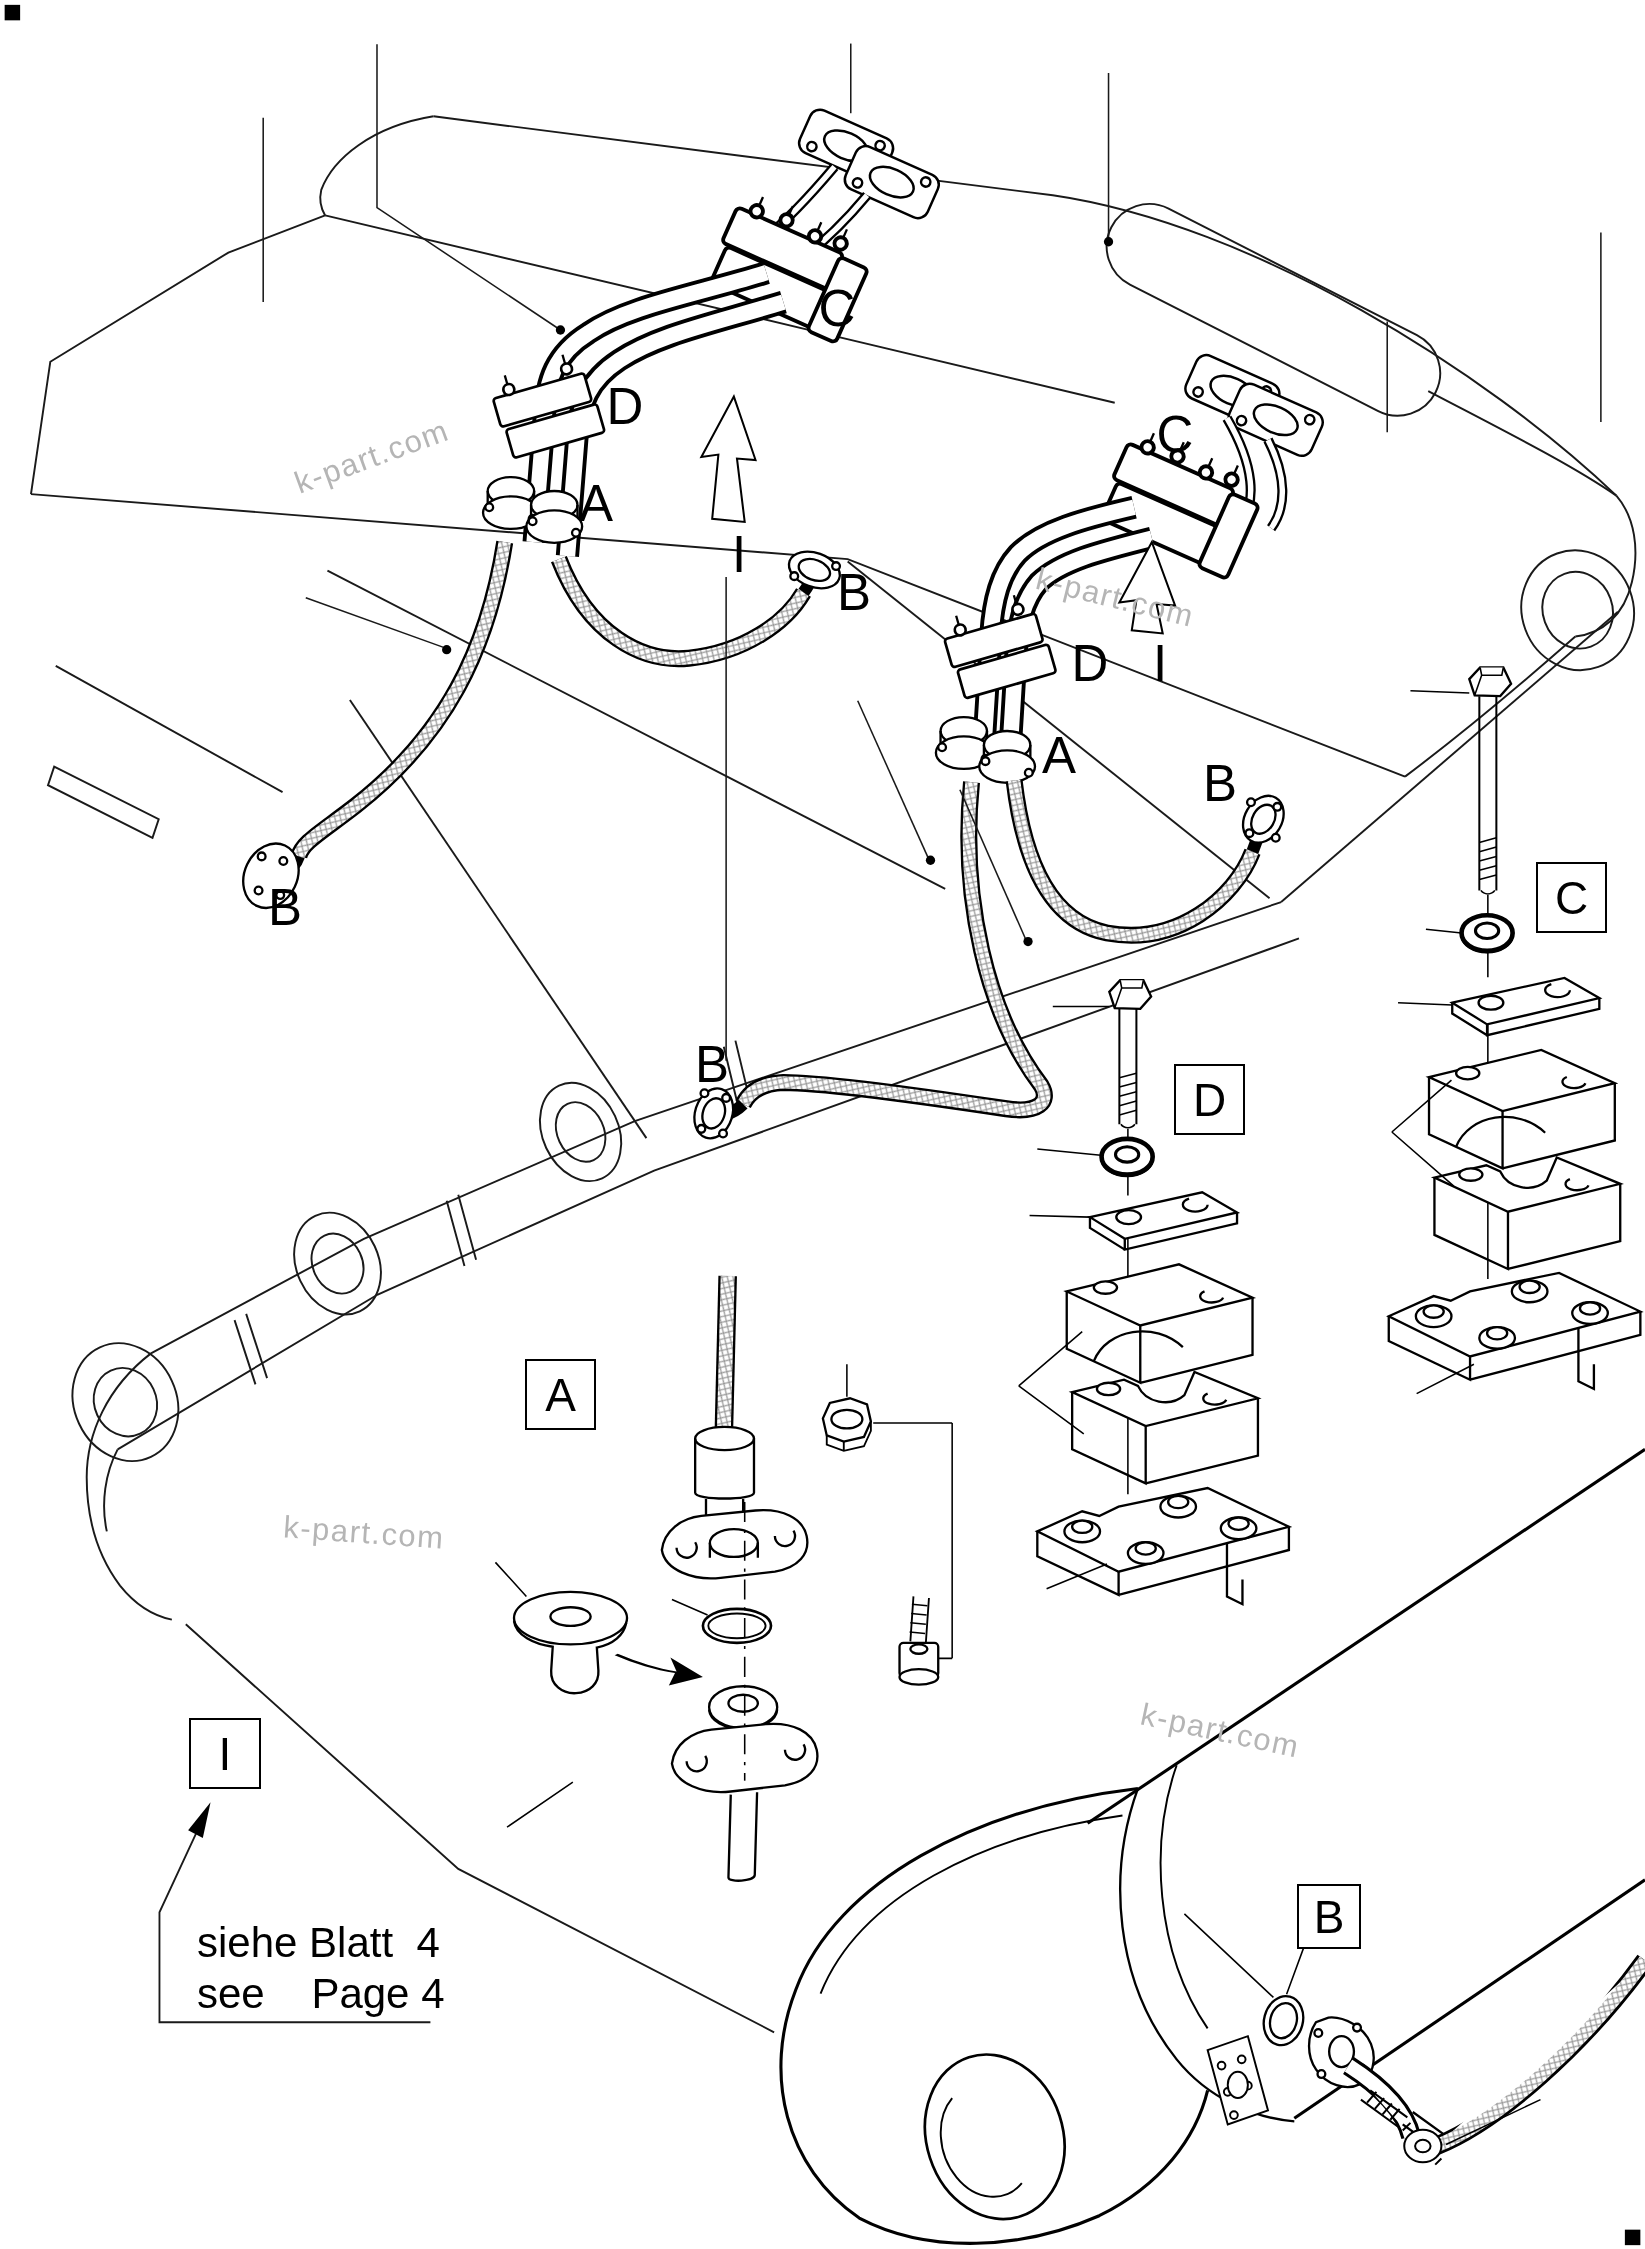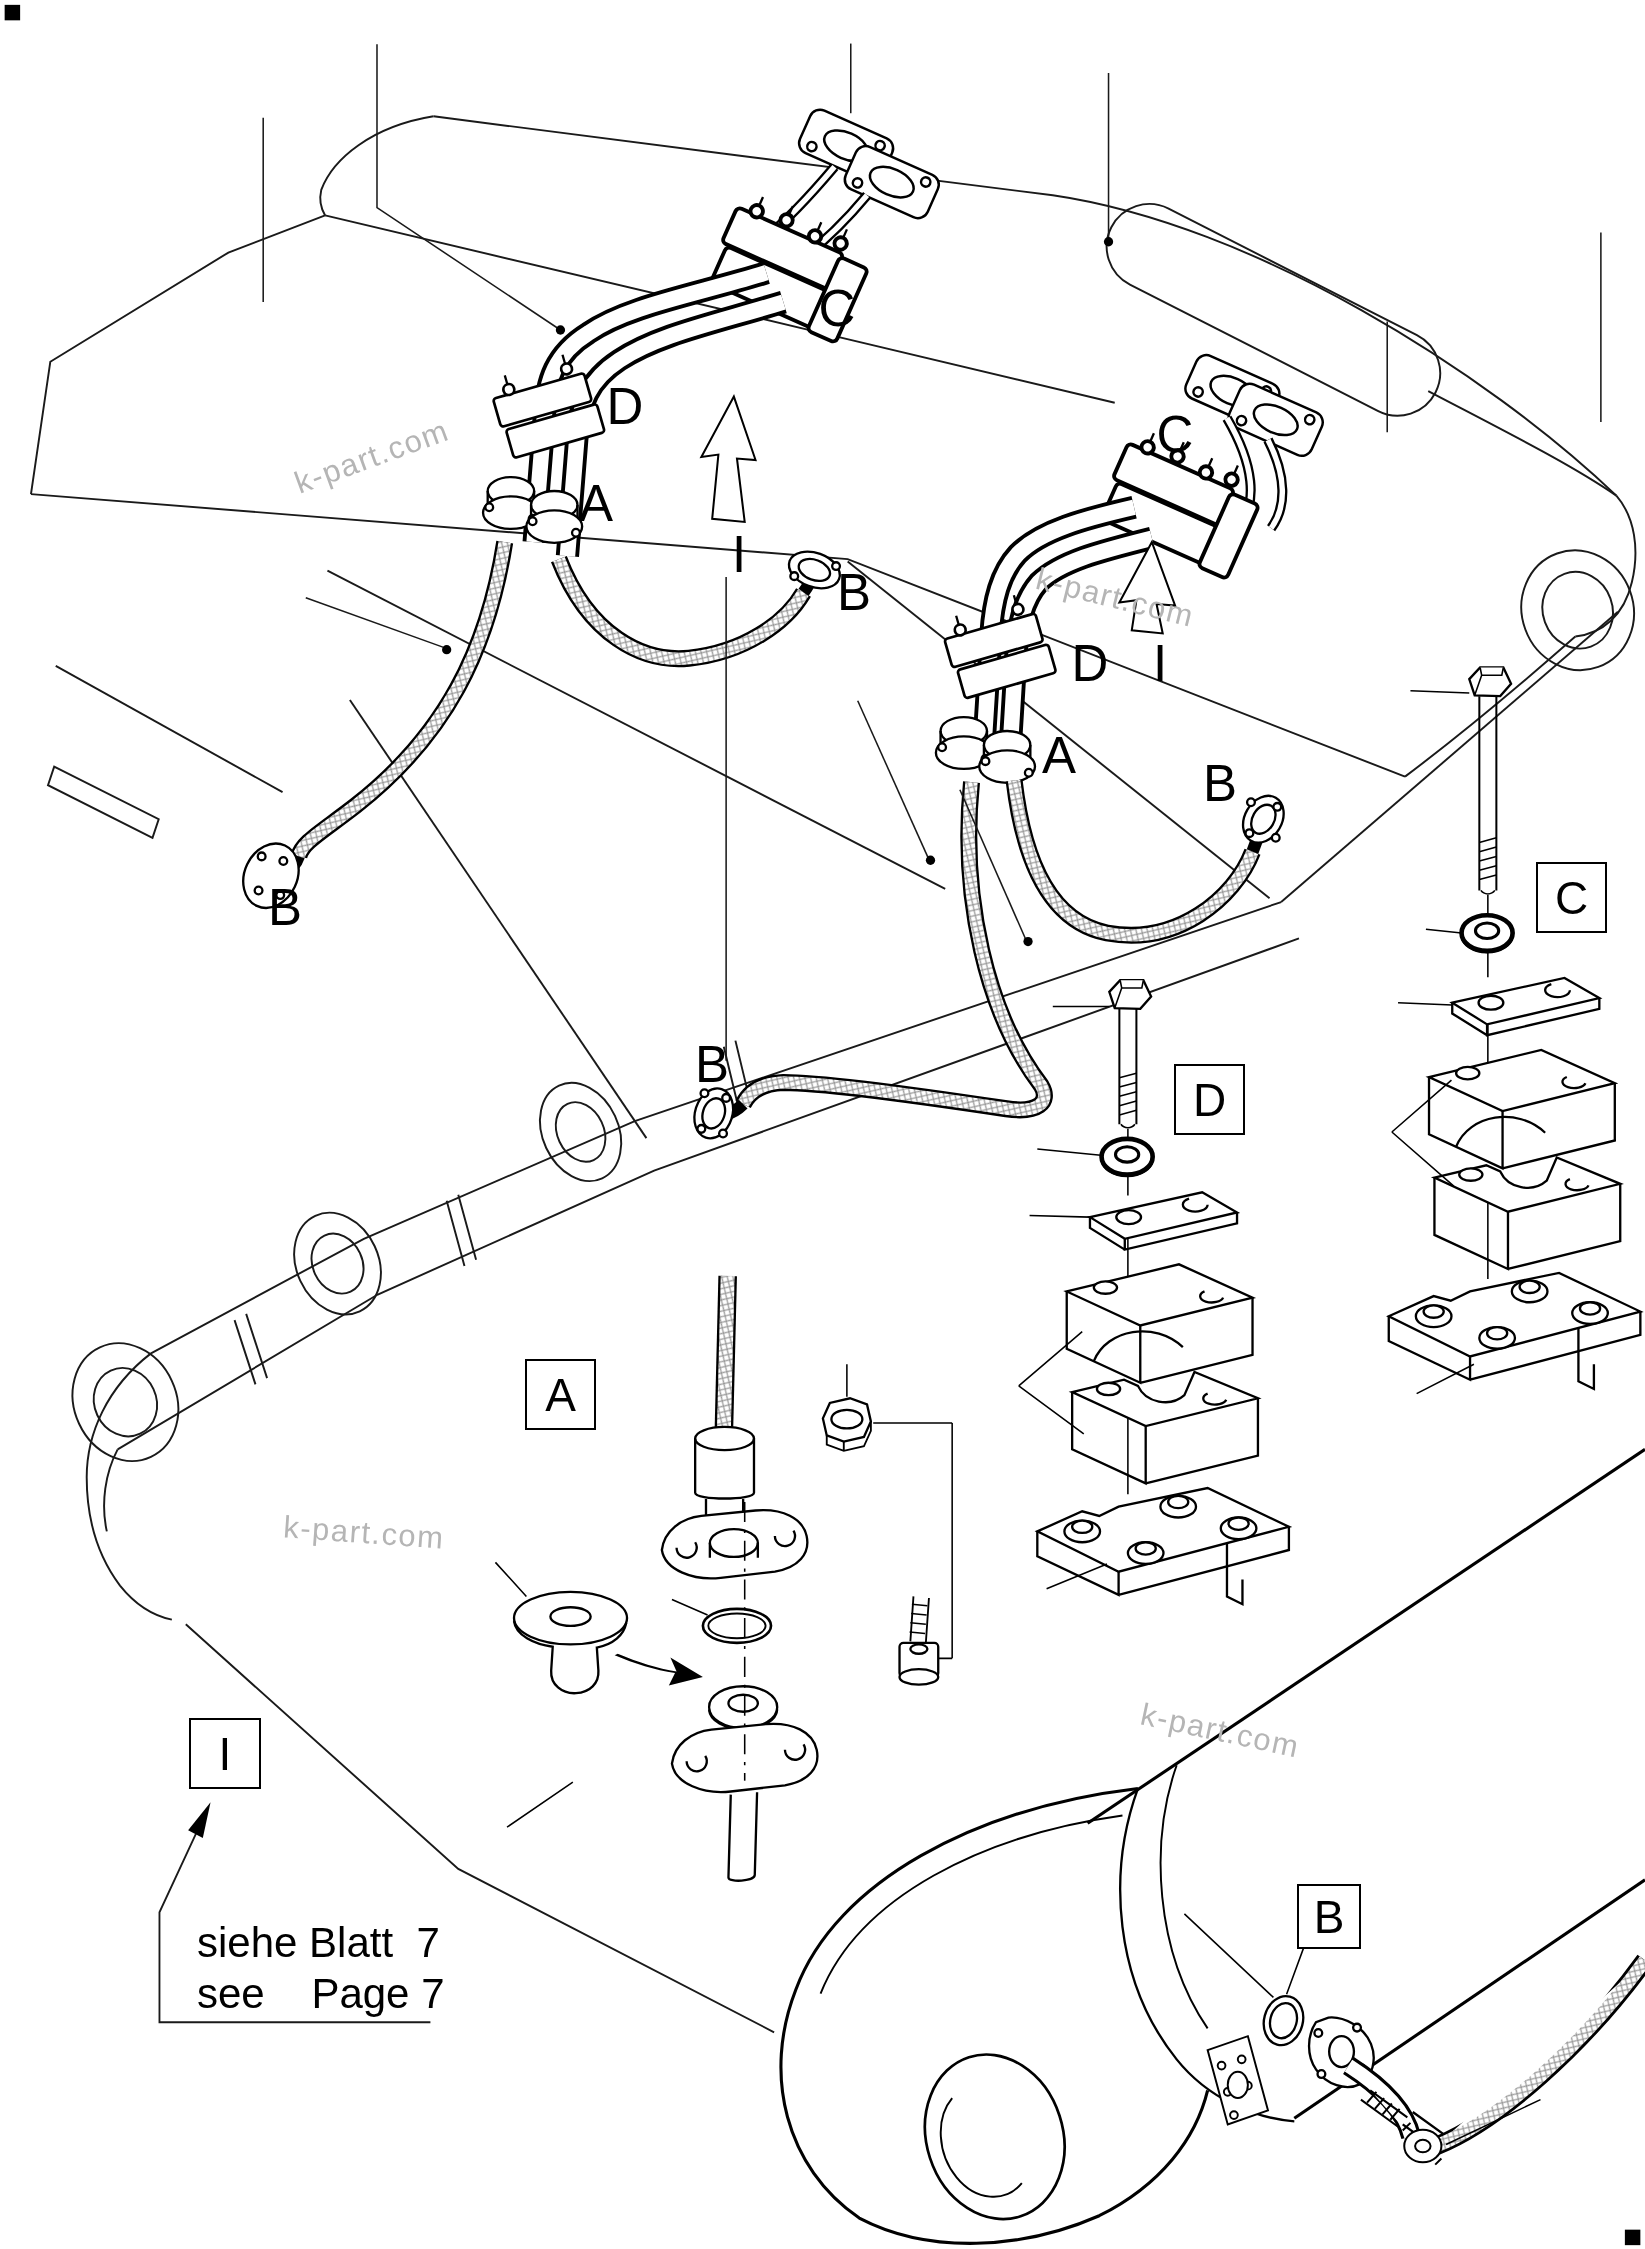--- a/index.html
+++ b/index.html
@@ -516,22 +516,22 @@
 <div class="boxlbl" style="left:1536px;top:862px;width:67px;height:67px">
       <span>C</span>
     </div>
 <div class="boxlbl" style="left:1174px;top:1064px;width:67px;height:67px">
       <span>D</span>
     </div>
 <div class="boxlbl" style="left:189px;top:1718px;width:68px;height:67px">
       <span>I</span>
     </div>
 
-<div class="note-line" style="left:197px;top:1919px">siehe Blatt  7</div>
-<div class="note-line" style="left:197px;top:1970px">see    Page 7</div>
+<div class="note-line" style="left:197px;top:1919px">siehe Blatt  4</div>
+<div class="note-line" style="left:197px;top:1970px">see    Page 4</div>
 
 <div class="wm" style="left:372px;top:457px;--r:-20deg">k-part.com</div>
 <div class="wm" style="left:1115px;top:598px;--r:14deg">k-part.com</div>
 <div class="wm" style="left:364px;top:1533px;--r:4deg">k-part.com</div>
 <div class="wm" style="left:1220px;top:1731px;--r:12deg">k-part.com</div>
 
 </div>
 
 
 </body></html>

